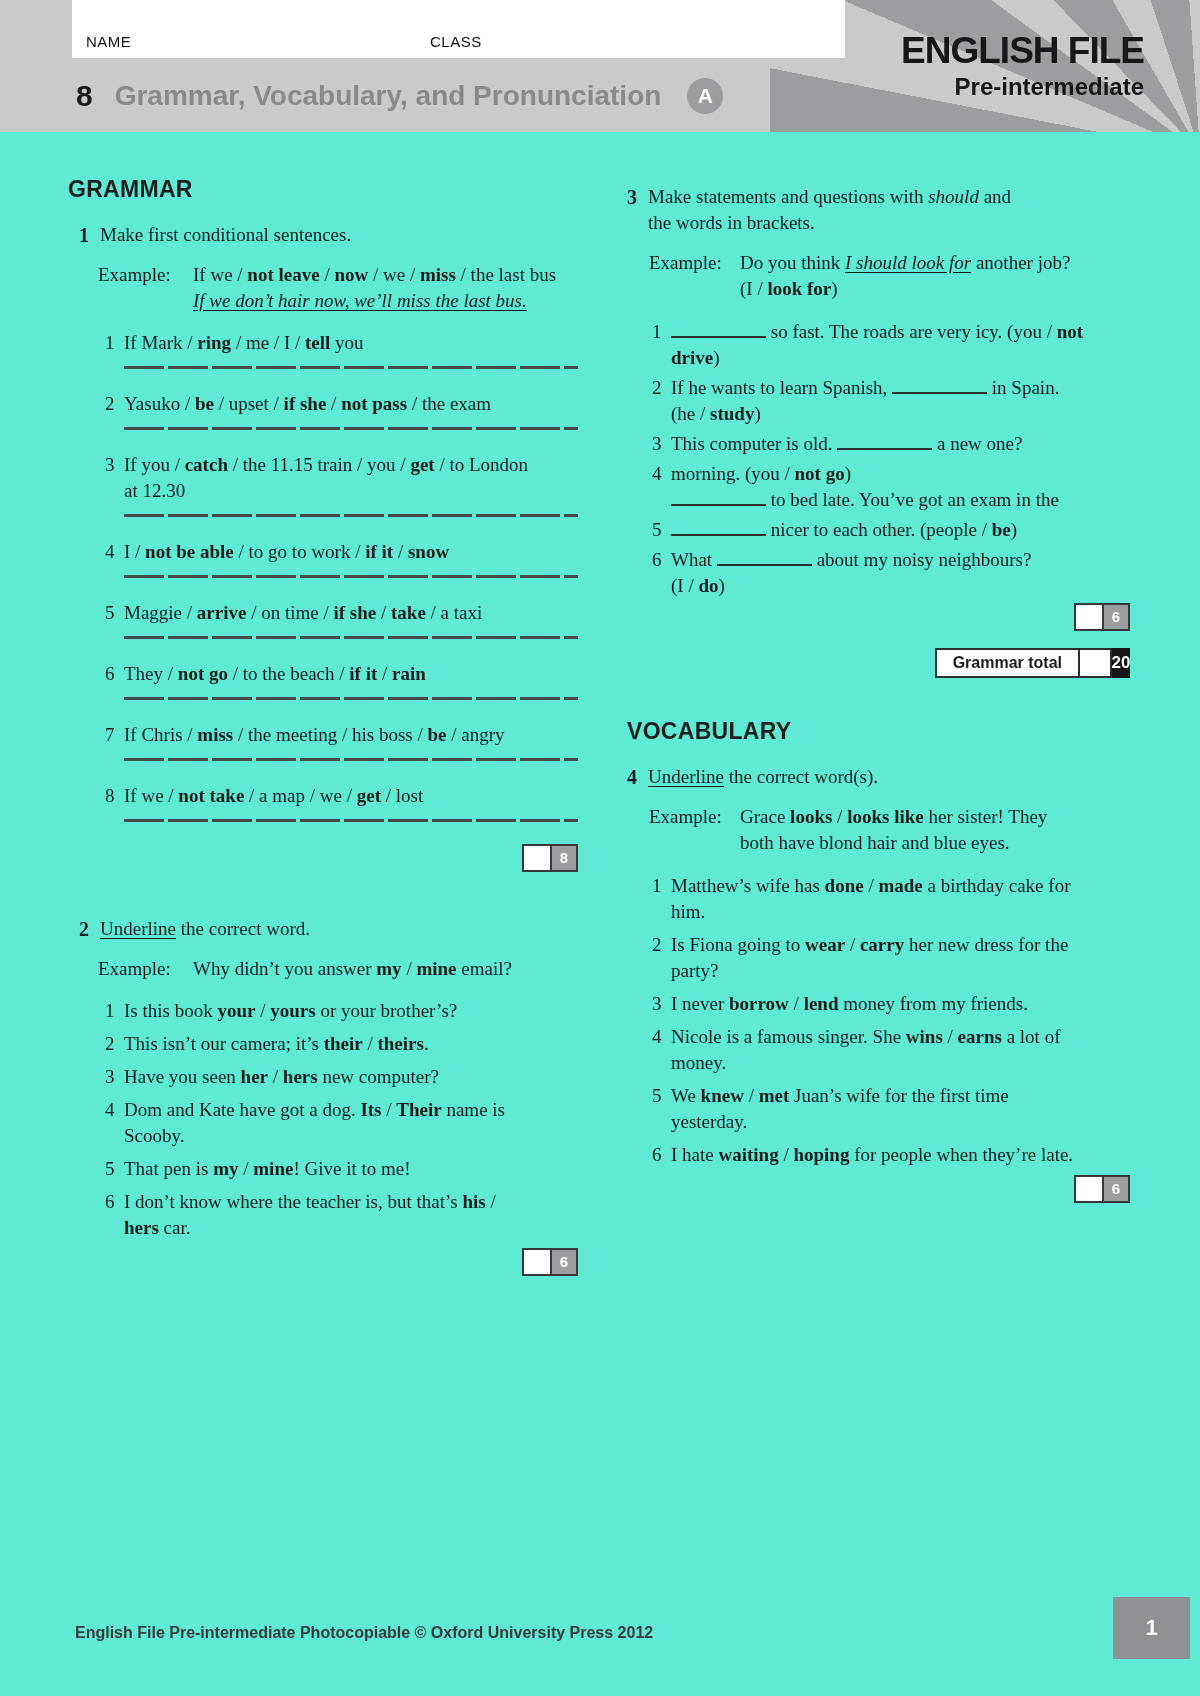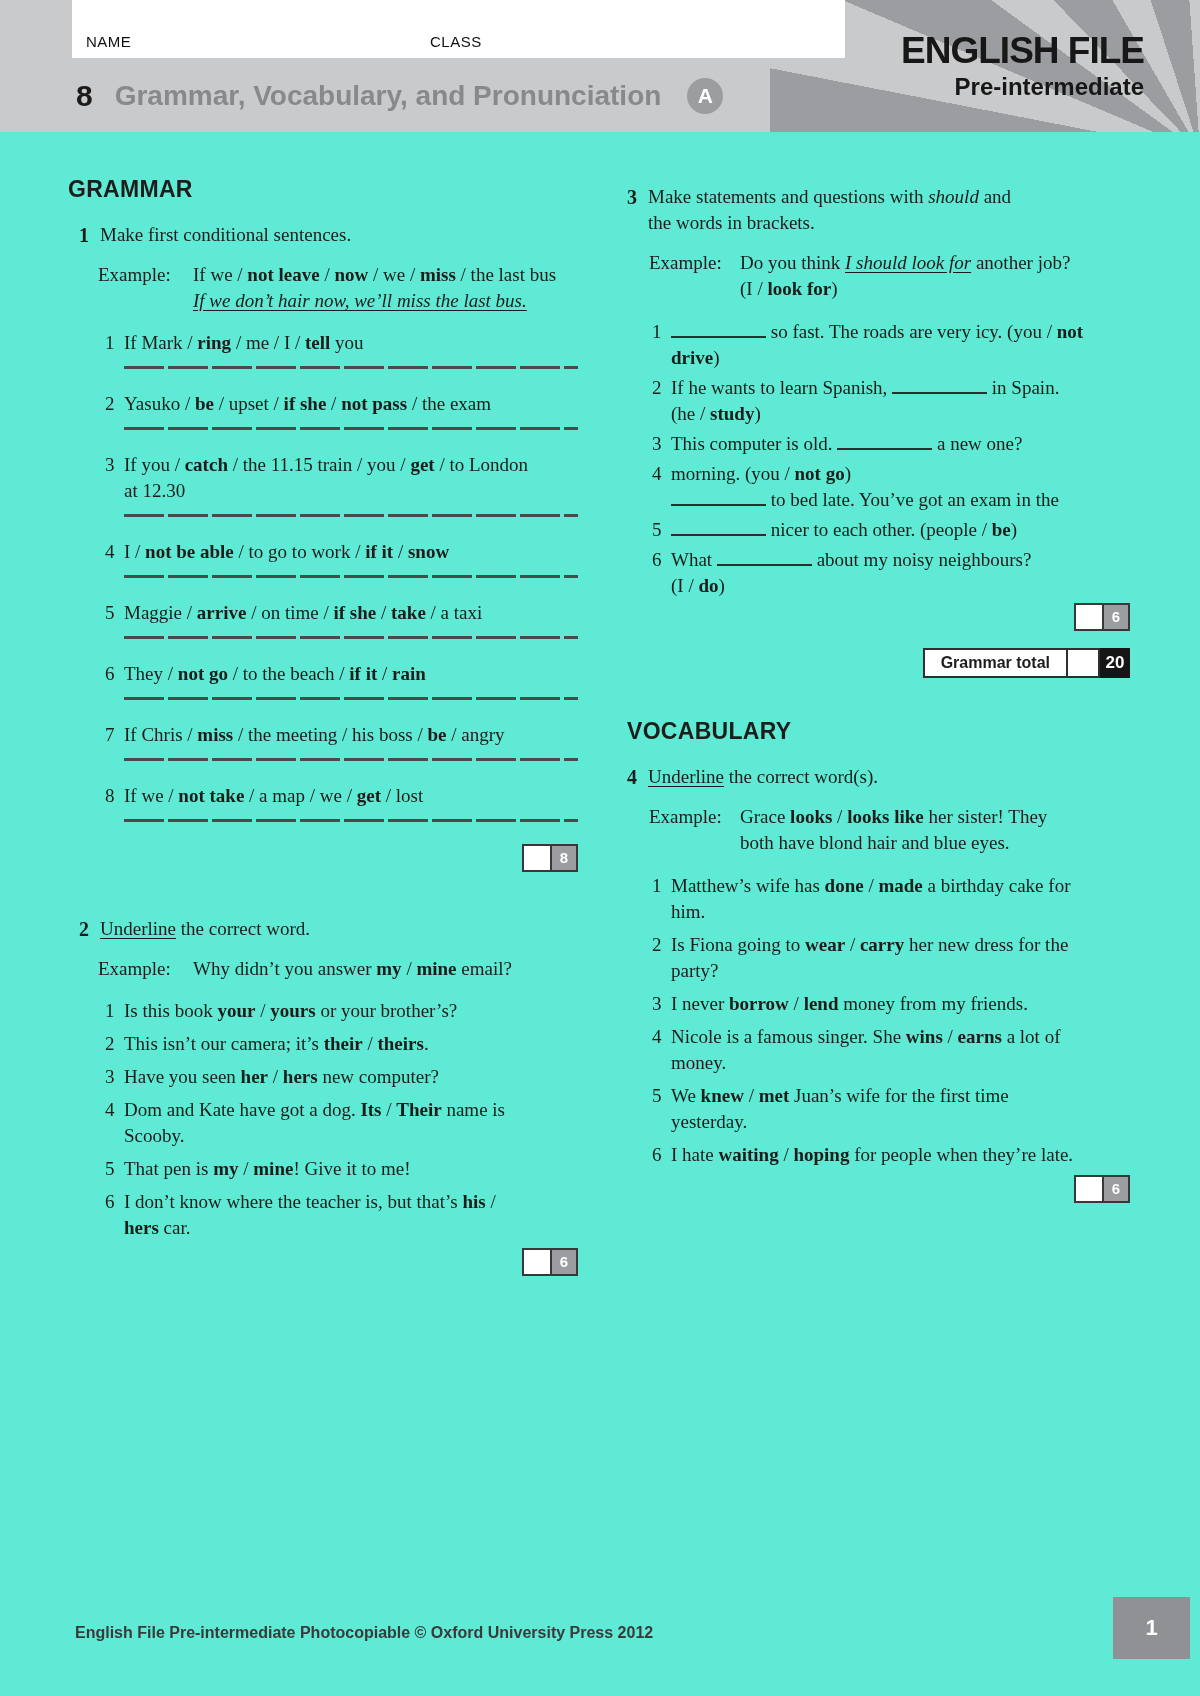--- a/index.html
+++ b/index.html
@@ -75,21 +75,21 @@
   .sr3{margin:2px 0 17px 0;}
   .sr4{margin-top:4px;}
   .scorebox{display:flex;width:56px;height:28px;border:2px solid #383838;box-sizing:border-box;background:#fff;}
   .sb-left{flex:1;border-right:2px solid #383838;background:#fff;}
   .sb-right{width:24px;background:#9b9da0;color:#fff;display:flex;align-items:center;justify-content:center;
      font-family:"Liberation Sans",sans-serif;font-weight:bold;font-size:15px;}
   .totalrow{display:flex;justify-content:flex-end;height:30px;text-align:center;}
   .tlabel{border:2px solid #2f2f2f;background:#fff;display:flex;align-items:center;padding:0 16px;
      font-family:"Liberation Sans",sans-serif;font-weight:bold;font-size:16px;box-sizing:border-box;}
   .tblank{width:32px;border:2px solid #2f2f2f;border-left:none;background:#fff;box-sizing:border-box;}
-  .tvalue{width:30px;background:#161616;color:#fff;display:flex;align-items:center;justify-content:center;
+  .tvalue{width:18px;background:#161616;color:#fff;display:flex;align-items:center;justify-content:center;
      font-family:"Liberation Sans",sans-serif;font-weight:bold;font-size:17px;}
   
   .copyright{position:absolute;left:75px;top:1624px;font-family:"Liberation Sans",sans-serif;
      font-weight:bold;font-size:16px;color:#3a3a3a;}
   .pagenum{position:absolute;left:1113px;top:1597px;width:77px;height:62px;background:#8f9194;
      display:flex;align-items:center;justify-content:center;}
   .pagenum span{color:#fff;font-family:"Liberation Sans",sans-serif;font-weight:bold;font-size:22px;}
 </style>
 </head>
 <body>

